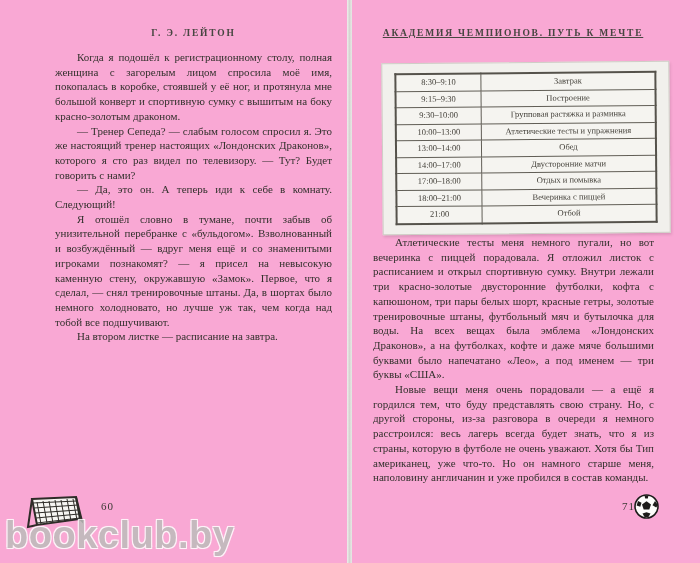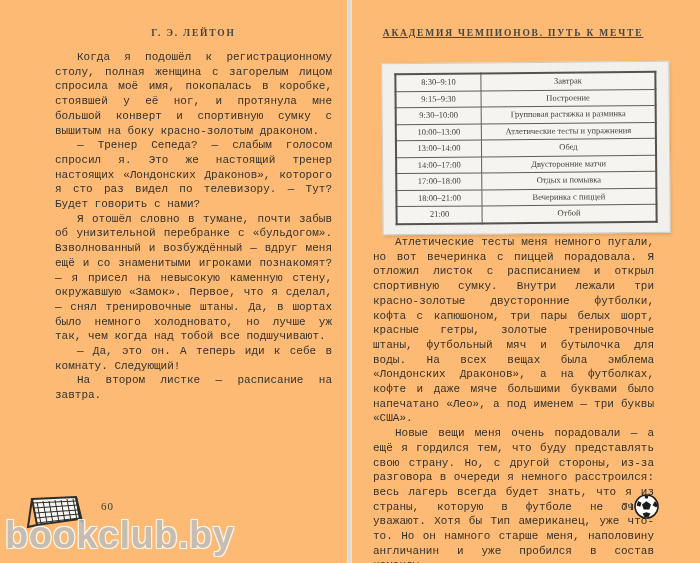--- a/index.html
+++ b/index.html
@@ -2,42 +2,42 @@
 <html lang="ru"><head>
 <meta charset="utf-8">
 <style>
   html,body{margin:0;padding:0;}
   .canvas{
     position:relative;width:700px;height:563px;overflow:hidden;
     background:#f4f4f2;
     font-family:"Liberation Serif", serif;
   }
   .page{
-    position:absolute;top:0;height:563px;background:#fdba74;
+    position:absolute;top:0;height:563px;background:#f9a8d4;
   }
   .page.left{left:0;width:348px;}
   .page.right{left:352px;width:348px;}
   .gutter{
     position:absolute;top:0;left:347px;width:6px;height:563px;
     background:linear-gradient(90deg,#efefec 0%,#d2d2cf 45%,#dcdcd9 55%,#efefec 100%);
   }
   .running-head{
     position:absolute;top:28px;text-align:center;
     font-size:9.5px;font-weight:bold;letter-spacing:1.8px;color:#474641;
     white-space:nowrap;
   }
   .left .running-head{left:55px;width:277px;}
   .right .running-head{left:21px;width:280px;text-decoration:underline;}
   .body-text{
     position:absolute;color:#33312d;font-size:11px;line-height:14.7px;
     text-align:justify;
   }
   .left .body-text{left:55px;top:50px;width:277px;}
   .right .body-text{left:21px;top:235px;width:281px;}
-  .body-text p{margin:0;text-indent:22px;font-family:Liberation Mono, monospace;}
+  .body-text p{margin:0;text-indent:22px;}
   
   .schedule-card{
     position:absolute;left:30px;top:62px;width:286px;height:170px;
     background:#f1f0ec;border:1px solid #cfcdc6;
     box-shadow:1px 2px 3px rgba(0,0,0,0.12);
     transform:rotate(-0.5deg);
     display:flex;align-items:center;justify-content:center;
   }
   table.schedule{
     width:262px;height:152px;border-collapse:collapse;
@@ -78,23 +78,23 @@
     <div class="running-head">Г. Э. ЛЕЙТОН</div>
 
     <div class="body-text">
 
         <p>Когда я подошёл к регистрационному столу, полная женщина с загорелым лицом спросила моё имя, покопалась в коробке, стоявшей у её ног, и протянула мне большой конверт и спортивную сумку с вышитым на боку красно-золотым драконом.</p>
 
 
         <p>— Тренер Сепеда? — слабым голосом спросил я. Это же настоящий тренер настоящих «Лондонских Драконов», которого я сто раз видел по телевизору. — Тут? Будет говорить с нами?</p>
 
 
+        <p>— Да, это он. А теперь иди к себе в комнату. Следующий!</p>
+
         <p>Я отошёл словно в тумане, почти забыв об унизительной перебранке с «бульдогом». Взволнованный и возбуждённый — вдруг меня ещё и со знаменитыми игроками познакомят? — я присел на невысокую каменную стену, окружавшую «Замок». Первое, что я сделал, — снял тренировочные штаны. Да, в шортах было немного холодновато, но лучше уж так, чем когда над тобой все подшучивают.</p>
-
-        <p>— Да, это он. А теперь иди к себе в комнату. Следующий!</p>
 
 
         <p>На втором листке — расписание на завтра.</p>
 
     </div>
 
     <div class="goal-wrap">
       <svg width="58" height="36" viewBox="0 0 58 36">
         <g stroke="#2e2c28" fill="none" stroke-width="1">
           <path d="M7 5 L51 3 L55 25 L12 31 Z" stroke-width="2" fill="#f6f5f2"></path>

